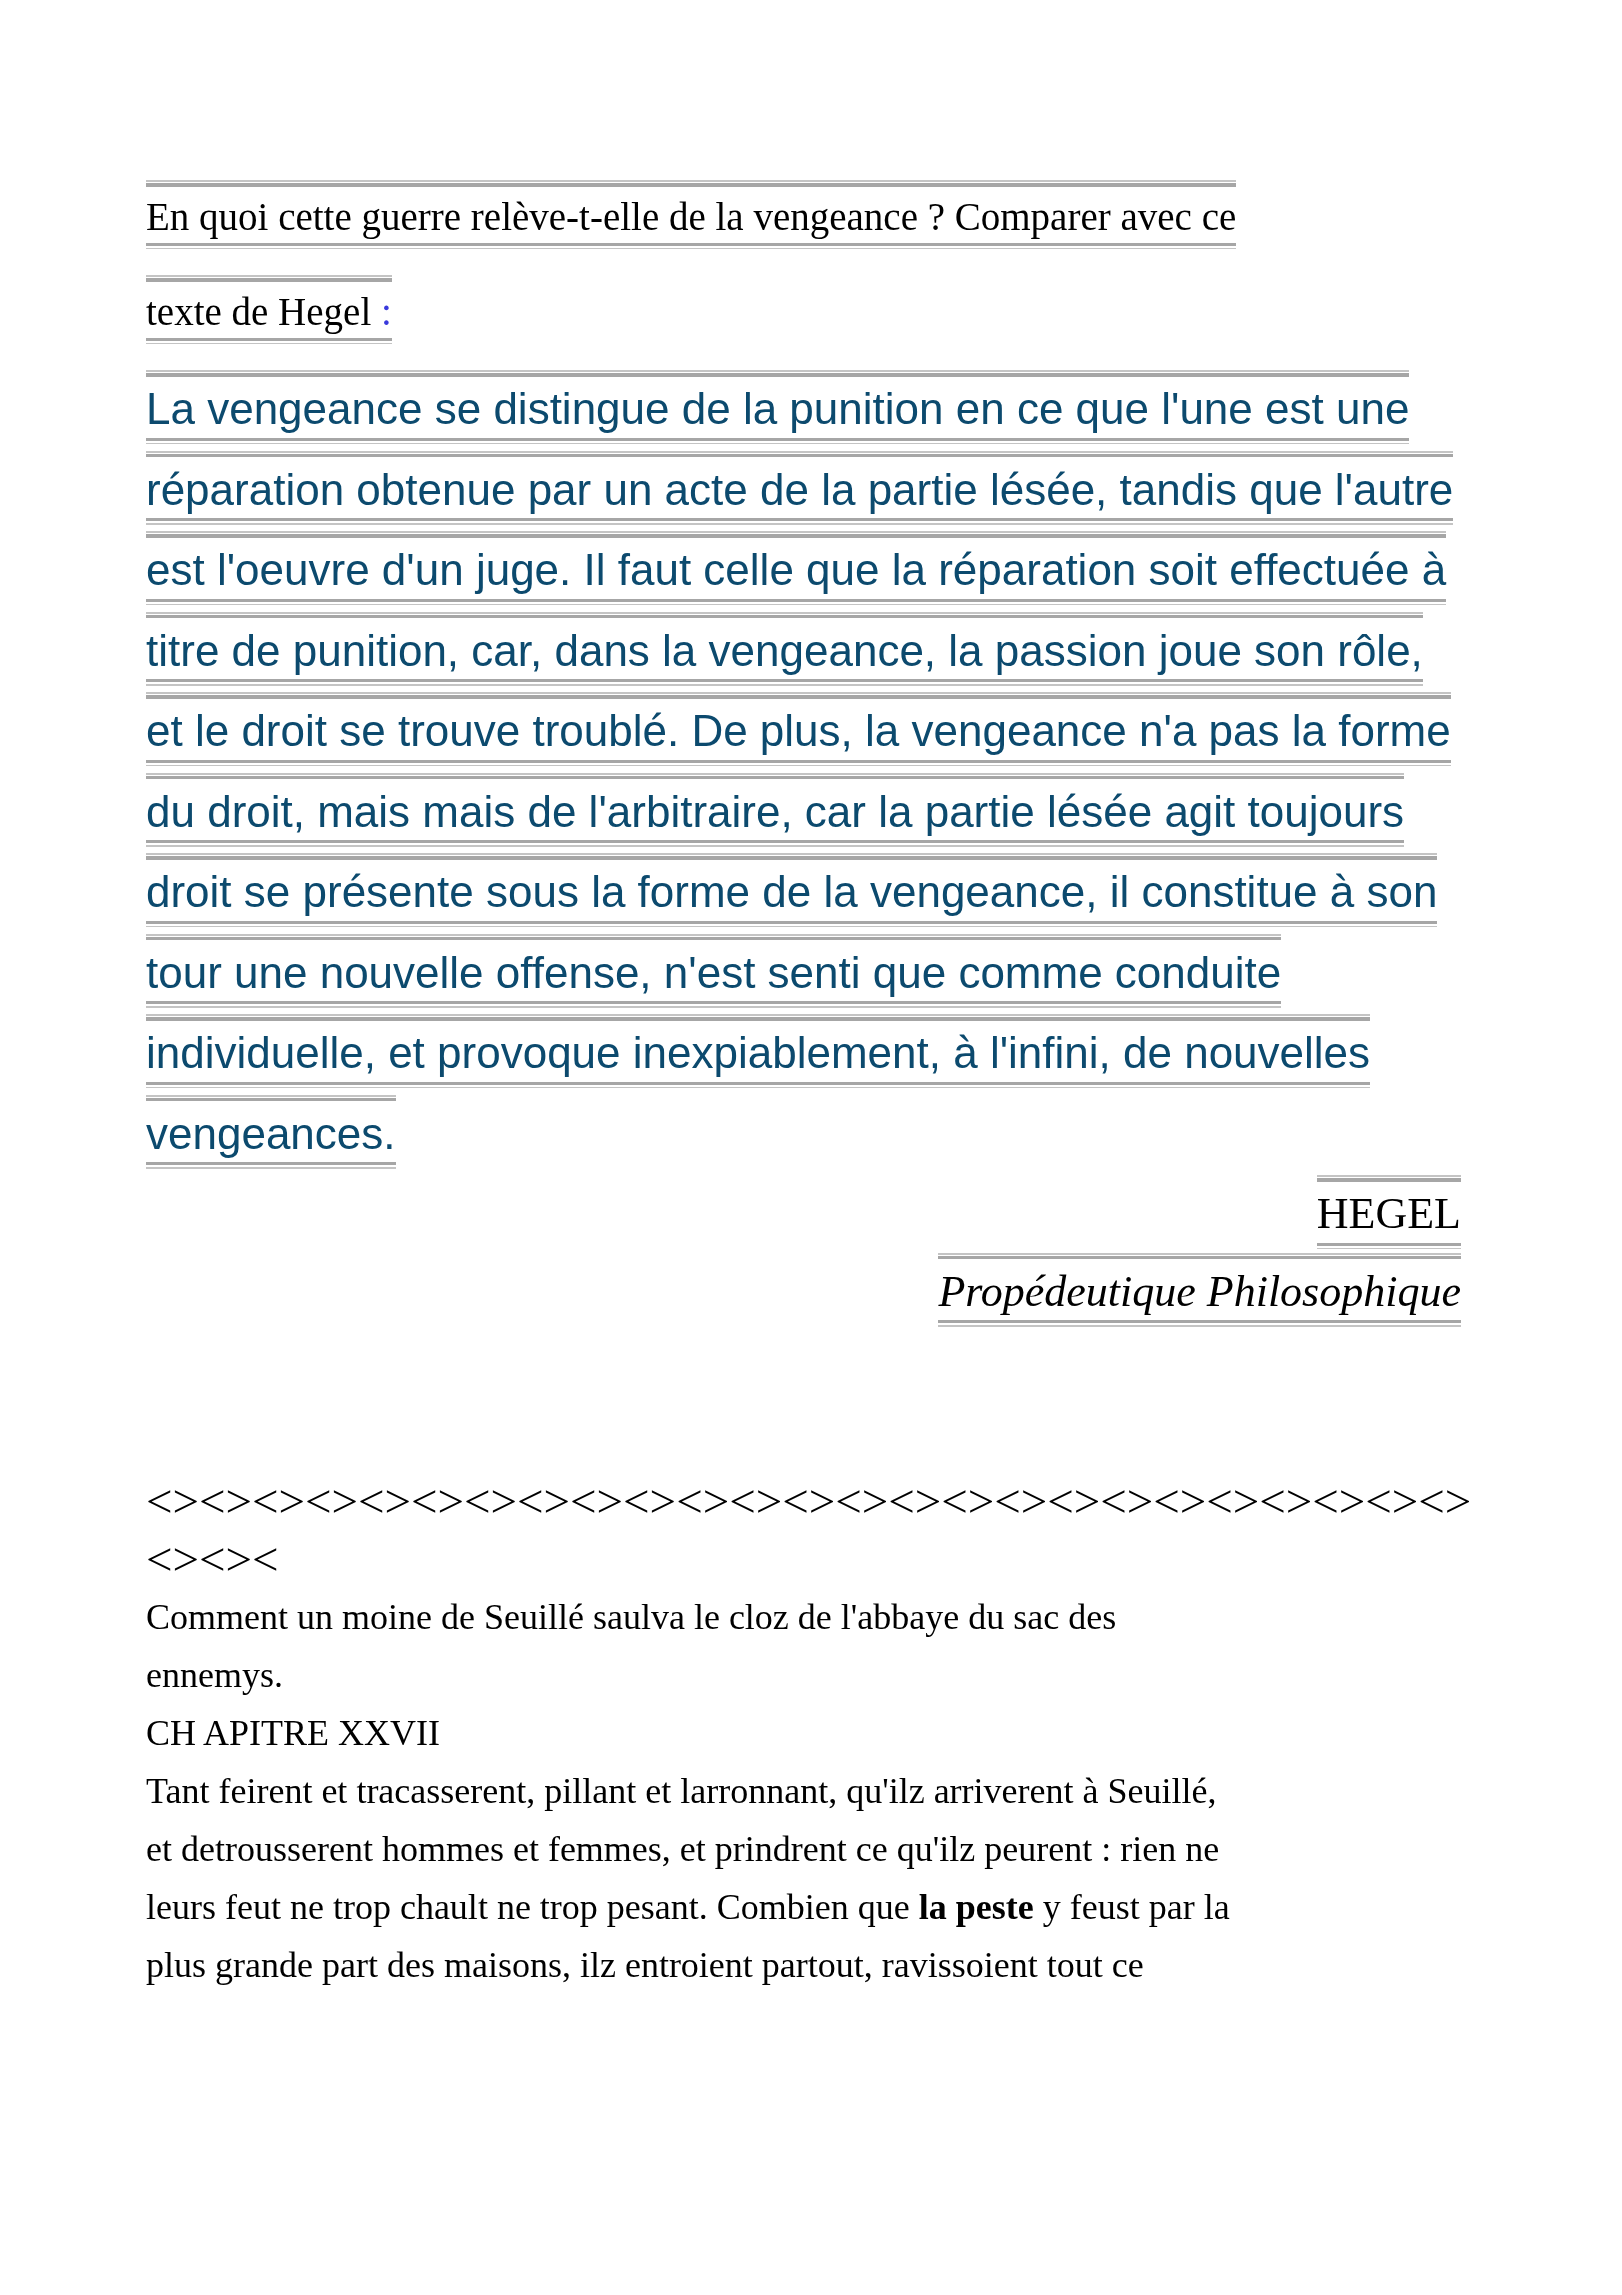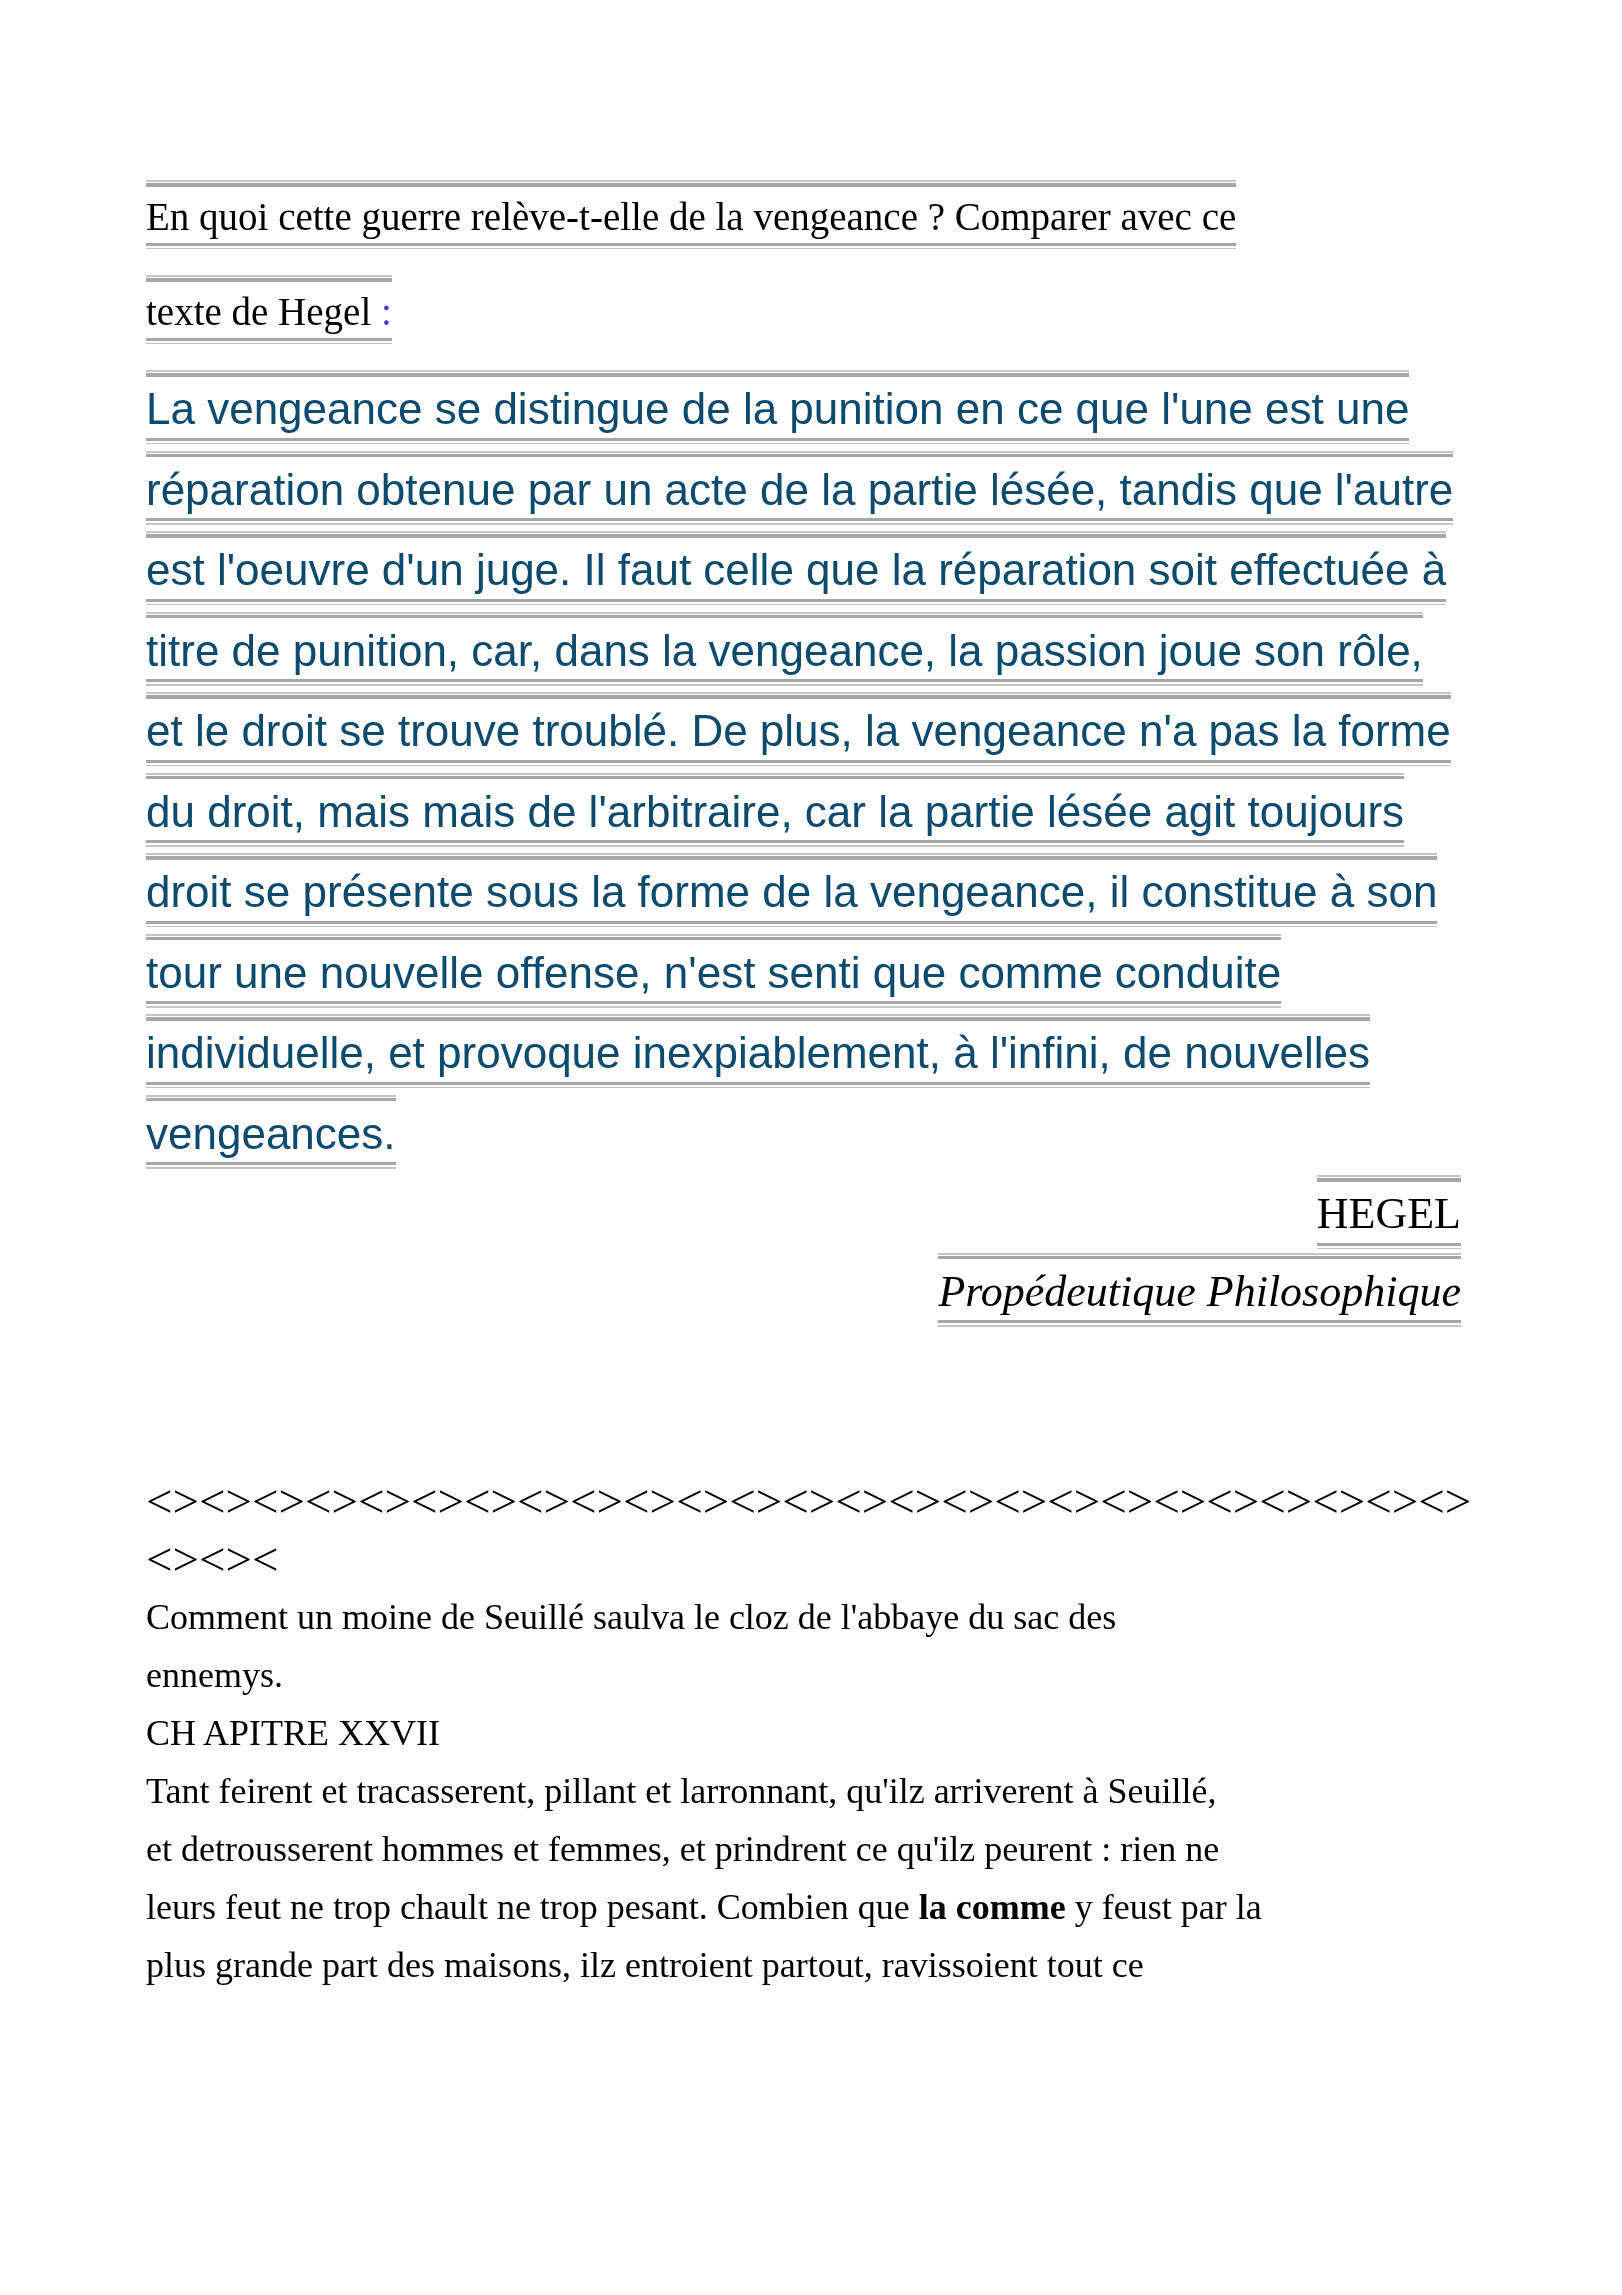--- a/index.html
+++ b/index.html
@@ -148,18 +148,18 @@
   </div>
 
   <div class="bodyblock">
     <div class="bline sep">&lt;&gt;&lt;&gt;&lt;&gt;&lt;&gt;&lt;&gt;&lt;&gt;&lt;&gt;&lt;&gt;&lt;&gt;&lt;&gt;&lt;&gt;&lt;&gt;&lt;&gt;&lt;&gt;&lt;&gt;&lt;&gt;&lt;&gt;&lt;&gt;&lt;&gt;&lt;&gt;&lt;&gt;&lt;&gt;&lt;&gt;&lt;&gt;&lt;&gt;</div>
     <div class="bline sep">&lt;&gt;&lt;&gt;&lt;</div>
     <div class="bline">Comment un moine de Seuillé saulva le cloz de l'abbaye du sac des</div>
     <div class="bline">ennemys.</div>
     <div class="bline">CH APITRE XXVII</div>
     <div class="bline">Tant feirent et tracasserent, pillant et larronnant, qu'ilz arriverent à Seuillé,</div>
     <div class="bline">et detrousserent hommes et femmes, et prindrent ce qu'ilz peurent : rien ne</div>
-    <div class="bline"><span>leurs feut ne trop chault ne trop pesant. Combien que </span><b>la comme</b><span> y feust par la</span></div>
+    <div class="bline"><span>leurs feut ne trop chault ne trop pesant. Combien que </span><b>la peste</b><span> y feust par la</span></div>
     <div class="bline">plus grande part des maisons, ilz entroient partout, ravissoient tout ce</div>
   </div>
 
 </div>
 
 
 </body></html>

